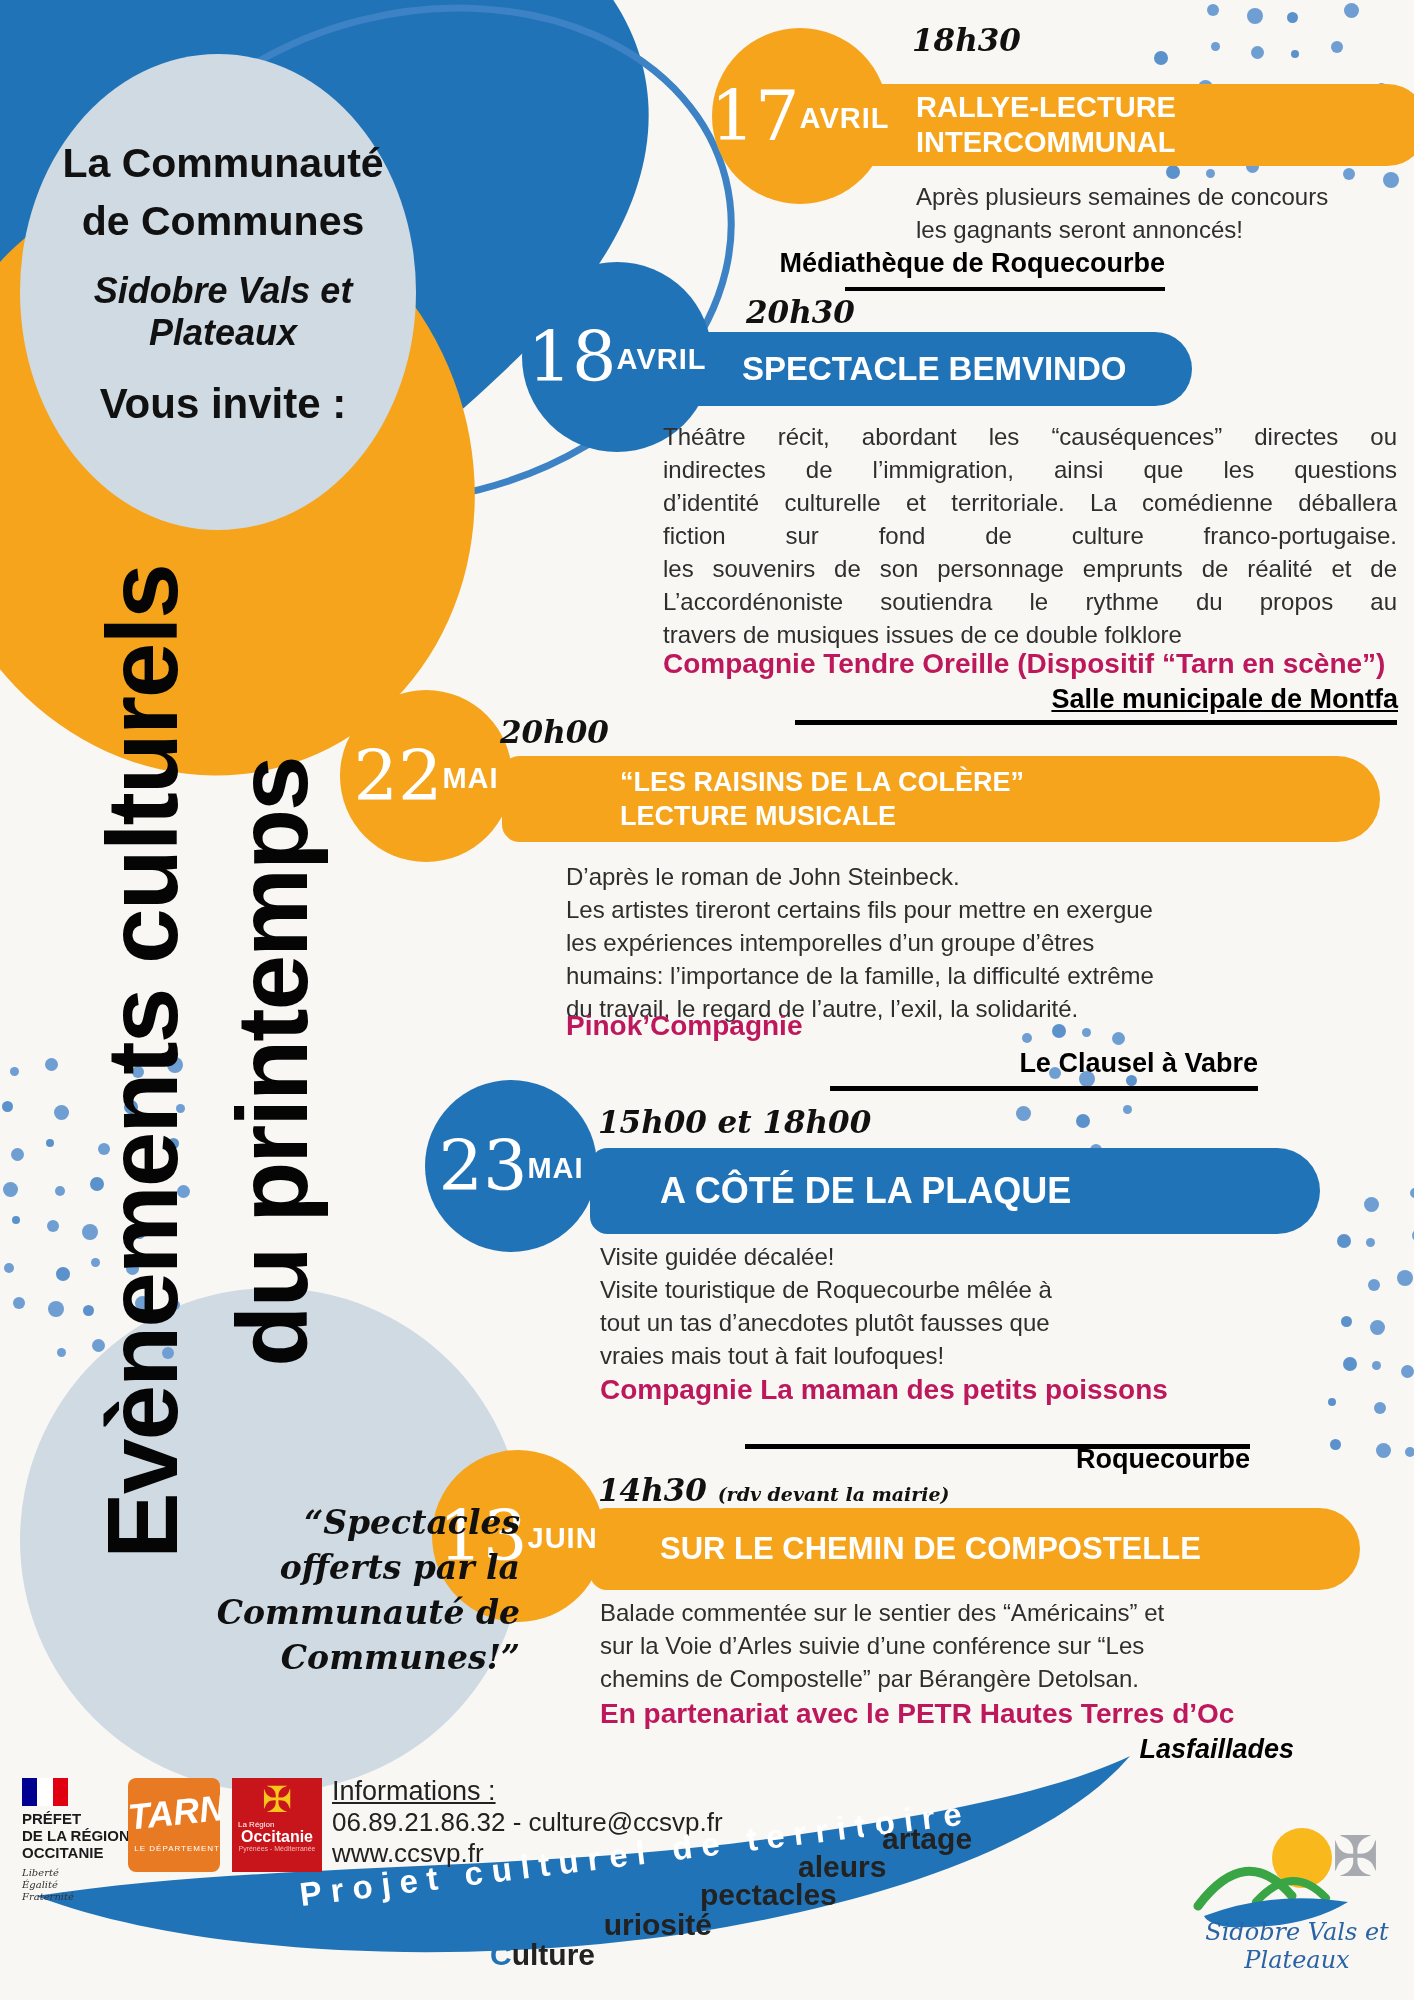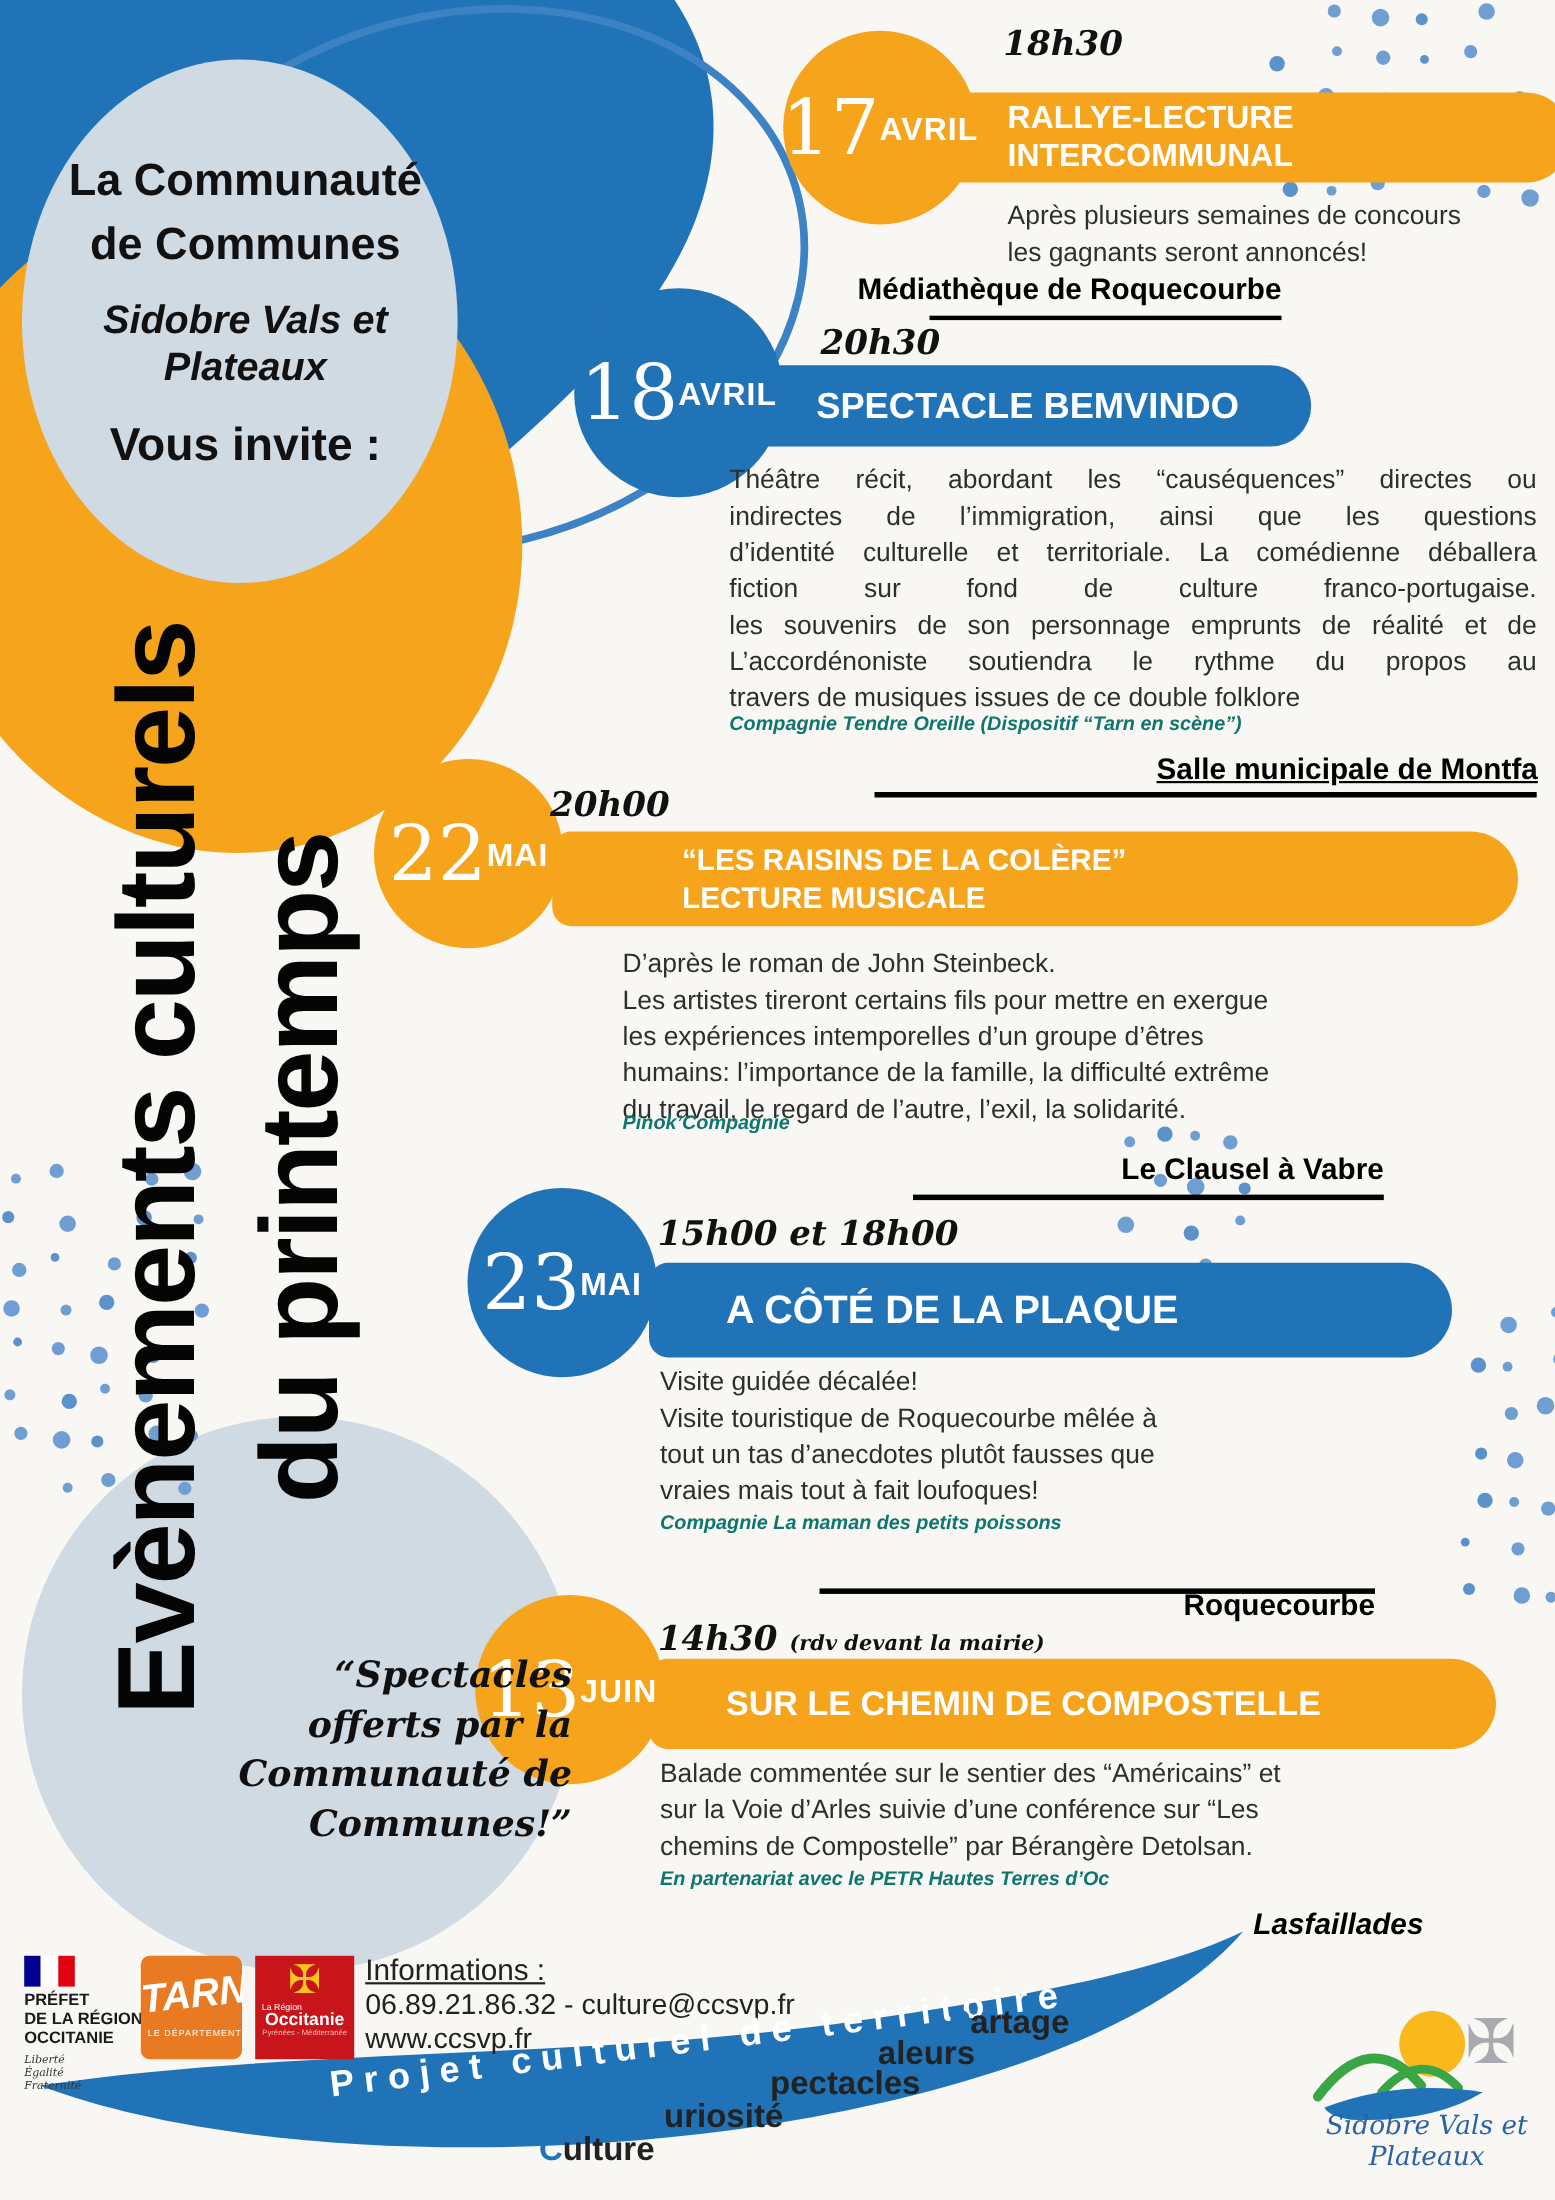--- a/index.html
+++ b/index.html
@@ -35,21 +35,21 @@
   .time{position:absolute;font-family:"DejaVu Serif",serif;font-style:italic;font-weight:bold;
         font-size:31px;color:#111;z-index:3;}
   .time .tnote{font-size:19px;}
   .banner{position:absolute;color:#fff;font-weight:bold;display:flex;flex-direction:column;
           justify-content:center;border-radius:18px 44px 44px 18px;z-index:2;}
   .banner div{white-space:nowrap;}
   .desc{position:absolute;font-size:24px;line-height:33px;color:#2e2e2e;z-index:3;}
   .desc div{white-space:nowrap;}
   .desc.just div{white-space:normal;text-align:justify;text-align-last:justify;}
   .desc.just div:last-child{text-align-last:left;}
-  .company{position:absolute;font-weight:bold;font-style:italic;font-size:18px;color:#0f766e;z-index:3;white-space:nowrap;}
+  .company{position:absolute;font-weight:bold;font-size:28px;color:#be185d;z-index:3;white-space:nowrap;}
   .location{position:absolute;font-weight:bold;font-size:27px;color:#000;text-align:right;z-index:3;}
   .location.ital{font-style:italic;}
   .rule{position:absolute;background:#000;height:4px;z-index:3;}
 
   
   #e1-circle{left:712px;top:28px;width:176px;height:176px;}
   #e1-time{left:912px;top:22px;text-align:right;}
   #e1-banner{left:858px;top:84px;width:512px;height:82px;padding-left:58px;font-size:29px;line-height:35px;}
   #e1-desc{left:916px;top:180px;}
   #e1-loc{left:700px;top:248px;width:465px;}

